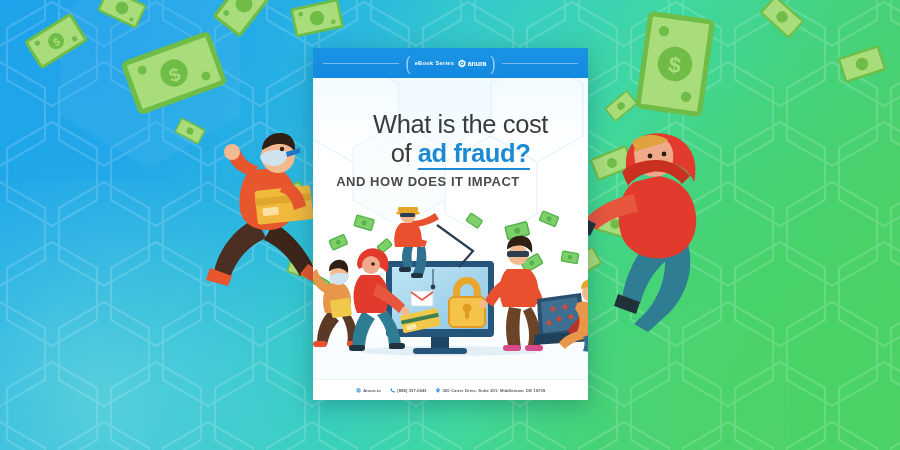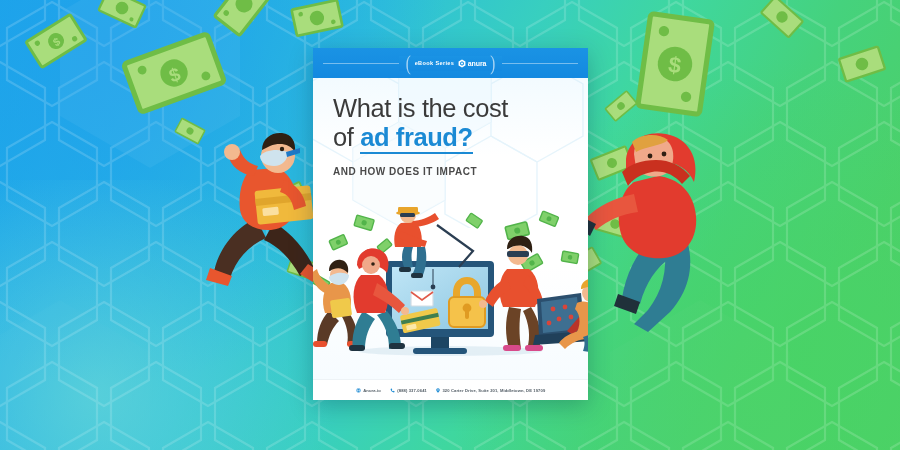--- a/index.html
+++ b/index.html
@@ -126,39 +126,40 @@
   }
   #cover-hexes {
     position: absolute;
     left: 0; right: 0; top: 0; height: 150px;
     opacity: .5;
     pointer-events: none;
   }
   #cover-text {
     position: relative;
     z-index: 3;
-    padding: 16px 0 0 20px;
+    padding: 32px 0 0 20px;
+    text-align: center;
   }
   #headline {
     font-size: 25.5px;
     line-height: 1.12;
     color: #3b3b3b;
     font-weight: 400;
     letter-spacing: -.4px;
   }
   #headline .hl-accent {
     color: #1b8ad4;
     font-weight: 700;
     border-bottom: 2.4px solid #1b8ad4;
     padding-bottom: 1px;
     margin-top: 46px;
   }
   #subhead {
-    margin-top: 13px;
-    font-size: 10px;
+    margin-top: 5px;
+    font-size: 13px;
     line-height: 1.55;
     letter-spacing: .55px;
     color: #4a4a4a;
     font-weight: 600;
     max-width: 190px;
   }
 
   
   #illo {
     position: absolute;

